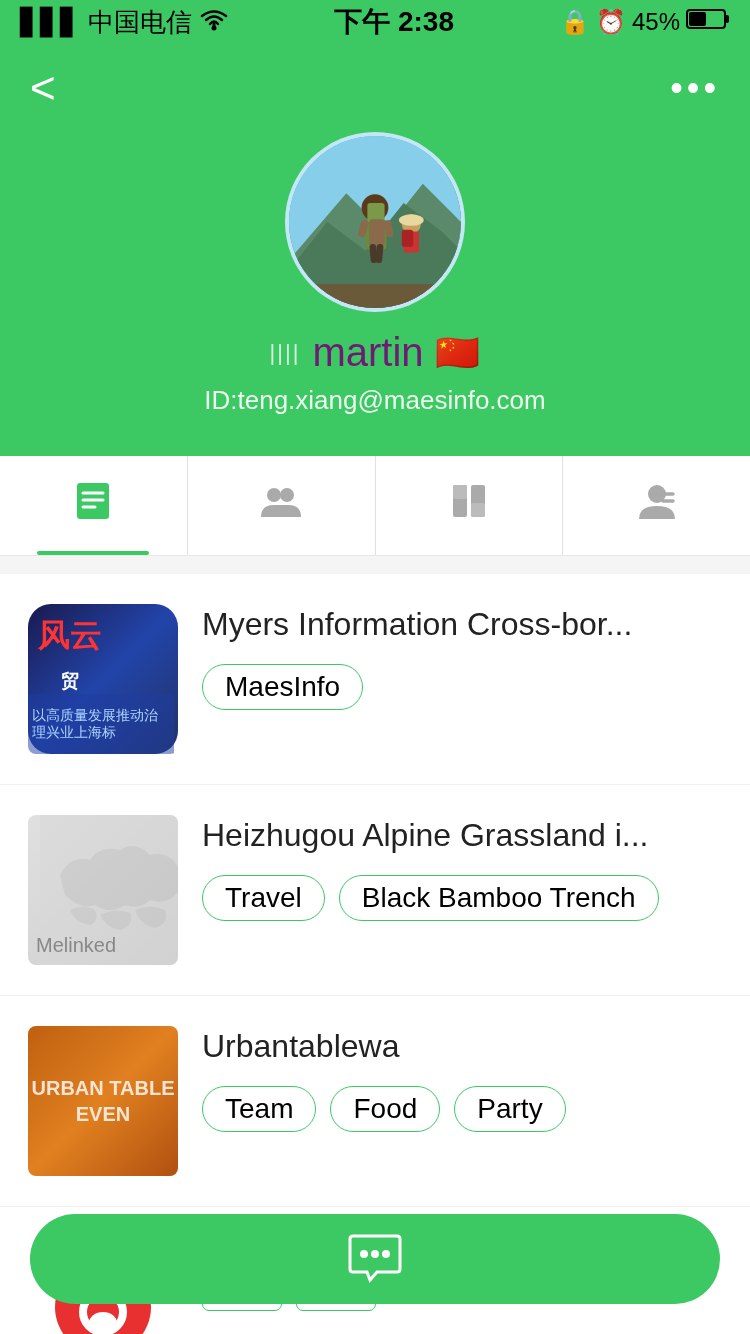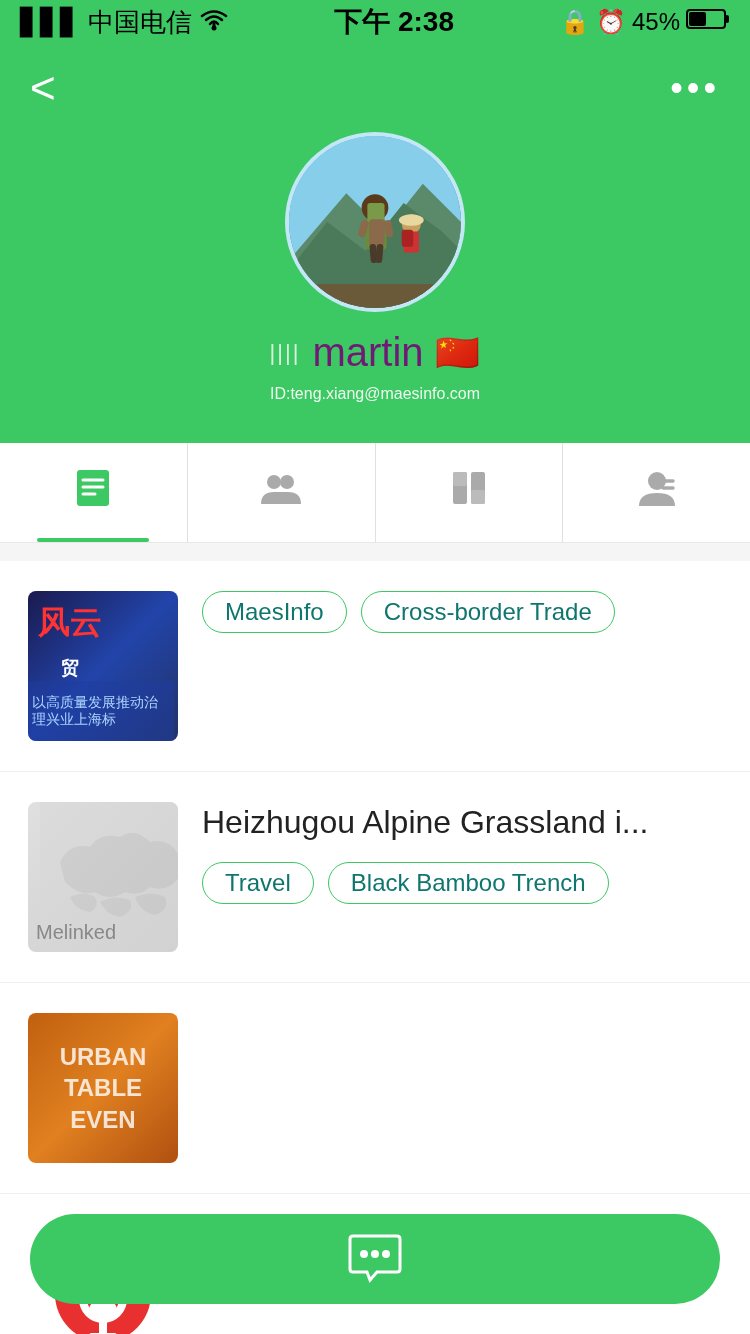--- a/index.html
+++ b/index.html
@@ -94,21 +94,21 @@
     .profile-name {
       color: #701a75;
       font-size: 40px;
       font-weight: 500;
     }
     .flag {
       font-size: 36px;
     }
     .profile-email {
       color: rgba(255,255,255,0.9);
-      font-size: 16px;
+      font-size: 26px;
     }
 
     
     .tab-bar {
       background: #fff;
       display: flex;
       height: 100px;
       border-bottom: 1px solid #e8e8e8;
     }
     .tab-item {
@@ -158,20 +158,21 @@
       margin-right: 24px;
     }
     .thumb-1 {
       background: linear-gradient(135deg, #1a1a4e 0%, #2244aa 50%, #223366 100%);
       width: 100%;
       height: 100%;
       position: relative;
       display: flex;
       align-items: center;
       justify-content: center;
+      border-radius: 23px;
     }
     .thumb-1-text {
       color: #ff3333;
       font-size: 32px;
       font-weight: bold;
       text-align: center;
       font-family: serif;
       position: absolute;
       top: 10px;
       left: 10px;
@@ -198,21 +199,21 @@
       background: linear-gradient(135deg, #c06010 0%, #e08020 50%, #b05010 100%);
       width: 100%;
       height: 100%;
       display: flex;
       align-items: center;
       justify-content: center;
       position: relative;
     }
     .thumb-3-text {
       color: rgba(255,255,255,0.8);
-      font-size: 24px;
+      font-size: 20px;
       text-align: center;
       font-weight: 600;
       line-height: 1.3;
     }
     .thumb-4 {
       background: #fff;
       width: 100%;
       height: 100%;
       display: flex;
       align-items: center;
@@ -228,22 +229,22 @@
     }
     .item-tags {
       display: flex;
       flex-wrap: wrap;
       gap: 14px;
     }
     .tag {
       border: 1.5px solid #3cc863;
       border-radius: 30px;
       padding: 6px 22px;
-      font-size: 24px;
-      color: #0f766e;
+      font-size: 28px;
+      color: #000000;
       background: #fff;
     }
 
     
     .bottom-bar {
       position: fixed;
       bottom: 0;
       left: 0;
       width: 750px;
       padding: 16px 30px 30px;
@@ -398,23 +399,23 @@
   <div class="list-item">
     <div class="item-thumbnail">
       <div class="thumb-1">
         <div class="thumb-1-text">风云<br><span style="font-size:18px;color:#fff;">贸</span></div>
         <div style="position:absolute;bottom:0;left:0;right:4px;height:60px;background:rgba(30,60,160,0.5);display:flex;align-items:center;padding:4px;">
           <span style="color:#aad4ff;font-size:14px;line-height:1.2;word-break:break-all;">以高质量发展推动治理兴业上海标</span>
         </div>
       </div>
     </div>
     <div class="item-content">
+      <div class="item-title">Myers Information Cross-bor...</div>
       <div class="item-tags">
         <span class="tag">MaesInfo</span>
-        <span class="tag">Cross-border Trade</span>
       </div>
     </div>
   </div>
 
   <div class="list-item">
     <div class="item-thumbnail">
       <div class="thumb-2">
         <svg class="world-map" width="150" height="150" viewBox="0 0 150 150">
           <rect width="150" height="150" fill="#d8d8d8"></rect>
 
@@ -434,20 +435,28 @@
       </div>
     </div>
   </div>
 
   <div class="list-item">
     <div class="item-thumbnail">
       <div class="thumb-3">
         <span class="thumb-3-text">URBAN TABLE EVEN</span>
       </div>
     </div>
+    <div class="item-content">
+      <div class="item-title">Urbantablewa</div>
+      <div class="item-tags">
+        <span class="tag">Team</span>
+        <span class="tag">Food</span>
+        <span class="tag">Party</span>
+      </div>
+    </div>
   </div>
 
   <div class="list-item">
     <div class="item-thumbnail">
       <div class="thumb-4">
         <svg width="100" height="120" viewBox="0 0 100 120">
 
           <circle cx="50" cy="55" r="48" fill="#e83030"></circle>
 
           <rect x="36" y="60" width="28" height="22" rx="14" fill="#fff"></rect>

